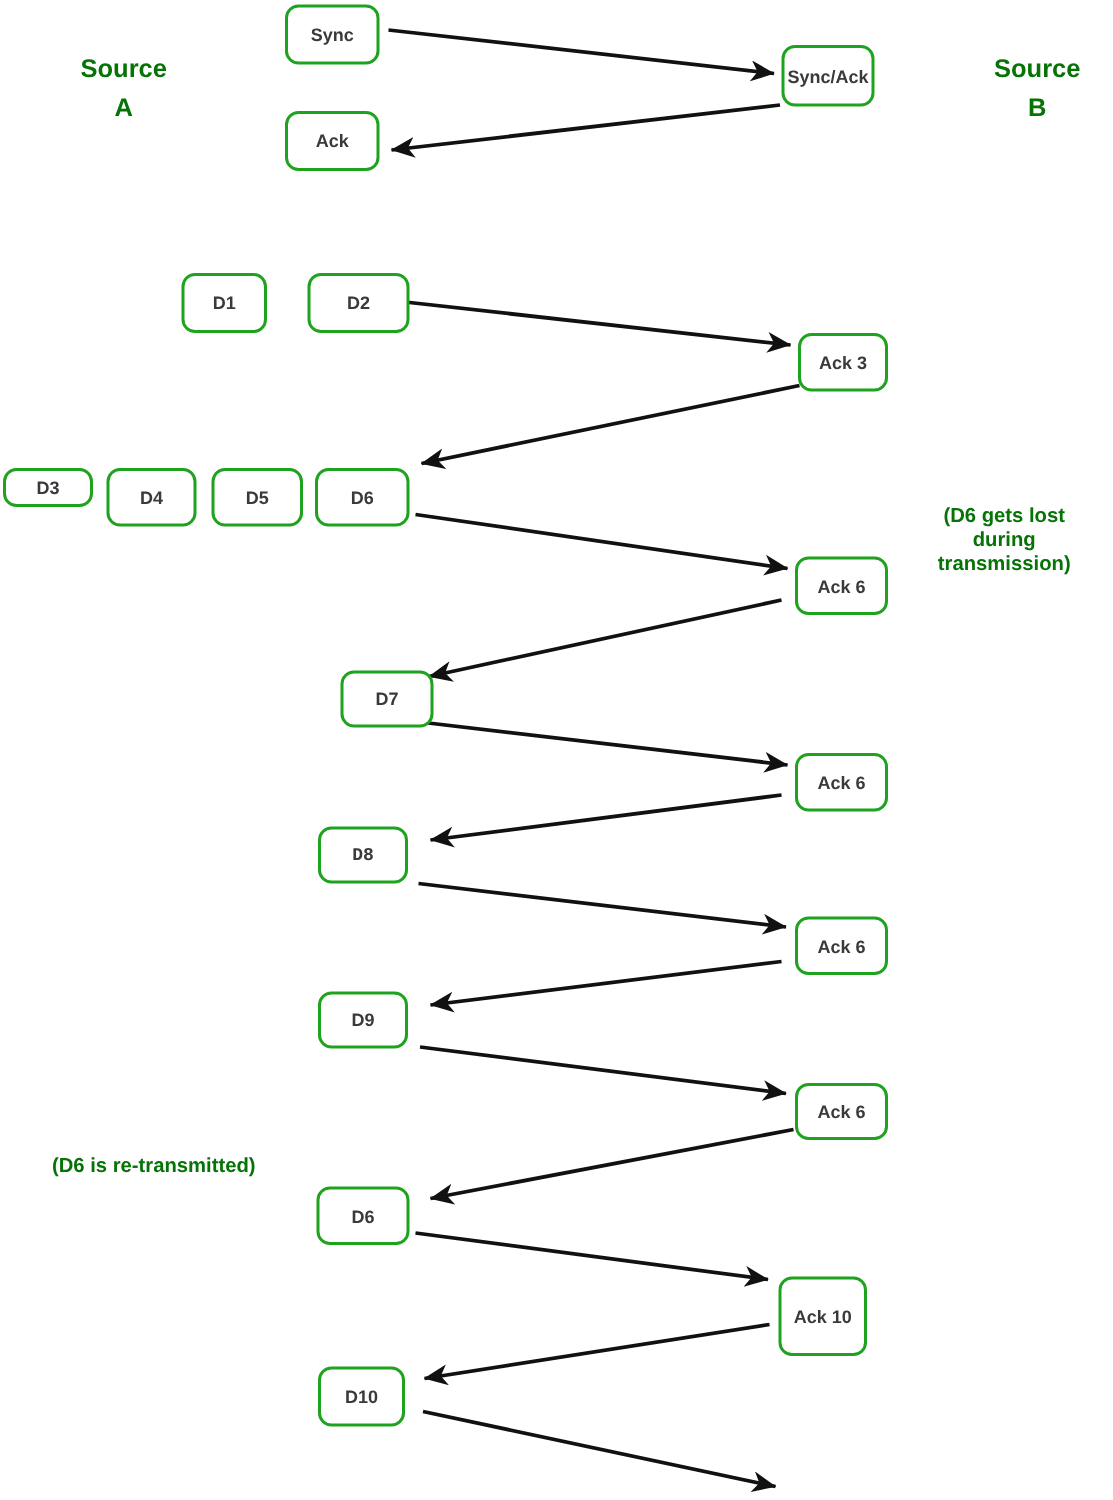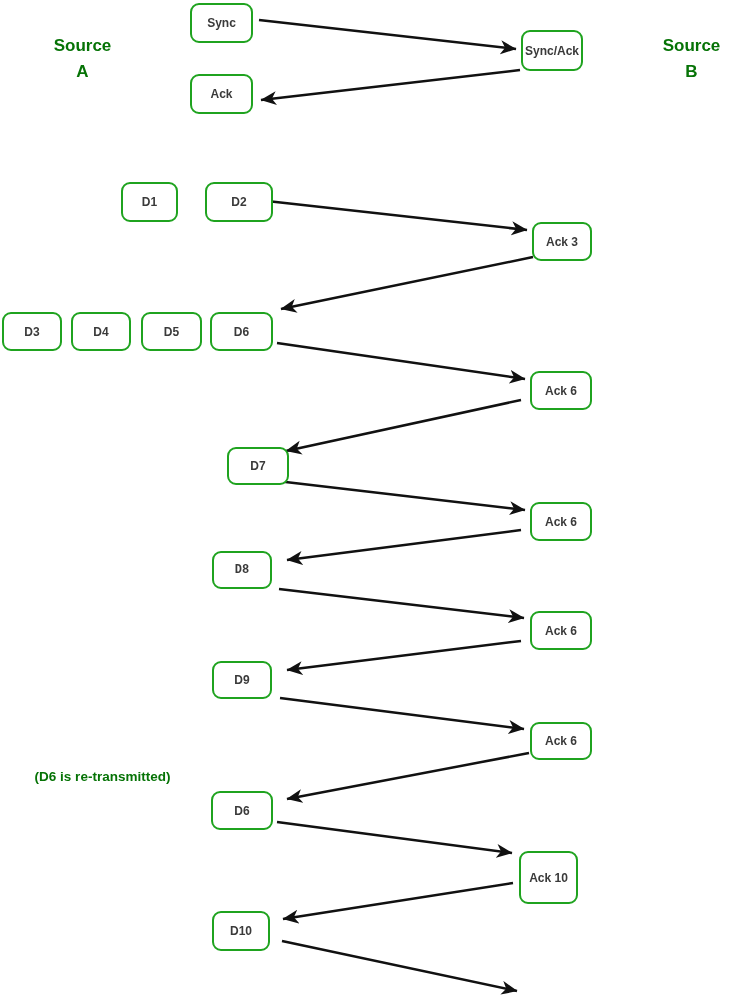--- a/index.html
+++ b/index.html
@@ -90,21 +90,21 @@
       </g>
   </svg>
 
   <div id="node-layer">
       <div class="node" style="left: 190px; top: 3px; width: 63px; height: 40px;">Sync</div>
       <div class="node" style="left: 521px; top: 30px; width: 62px; height: 41px;">Sync/Ack</div>
       <div class="node" style="left: 190px; top: 74px; width: 63px; height: 40px;">Ack</div>
       <div class="node" style="left: 121px; top: 182px; width: 57px; height: 40px;">D1</div>
       <div class="node" style="left: 205px; top: 182px; width: 68px; height: 40px;">D2</div>
       <div class="node" style="left: 532px; top: 222px; width: 60px; height: 39px;">Ack 3</div>
-      <div class="node" style="left: 2px; top: 312px; width: 60px; height: 39px;">D3</div>
+      <div class="node" style="left: 2px; top: 312px; width: 60px; height: 26px;">D3</div>
       <div class="node" style="left: 71px; top: 312px; width: 60px; height: 39px;">D4</div>
       <div class="node" style="left: 141px; top: 312px; width: 61px; height: 39px;">D5</div>
       <div class="node" style="left: 210px; top: 312px; width: 63px; height: 39px;">D6</div>
       <div class="node" style="left: 530px; top: 371px; width: 62px; height: 39px;">Ack 6</div>
       <div class="node" style="left: 211px; top: 447px; width: 62px; height: 38px; margin-left: 16px;">D7</div>
       <div class="node" style="left: 530px; top: 502px; width: 62px; height: 39px;">Ack 6</div>
       <div class="node" style="left: 212px; top: 551px; width: 60px; height: 38px; font-family: Liberation Mono, monospace;">D8</div>
       <div class="node" style="left: 530px; top: 611px; width: 62px; height: 39px;">Ack 6</div>
       <div class="node" style="left: 212px; top: 661px; width: 60px; height: 38px;">D9</div>
       <div class="node" style="left: 530px; top: 722px; width: 62px; height: 38px;">Ack 6</div>
@@ -112,16 +112,19 @@
       <div class="node" style="left: 519px; top: 851px; width: 59px; height: 53px;">Ack 10</div>
       <div class="node" style="left: 212px; top: 911px; width: 58px; height: 40px;">D10</div>
     </div>
 
   <div class="source-label" style="left:40px;top:33px;width:85px;">Source
 A</div>
 
   <div class="source-label" style="left:649px;top:33px;width:85px;">Source
 B</div>
 
+  <div class="note" style="left:597px;top:336px;width:145px;">(D6 gets lost
+during
+transmission)</div>
 
   <div class="note" style="left:20px;top:769px;width:165px;">(D6 is re-transmitted)</div>
 
 </div>
 
 </body></html>

